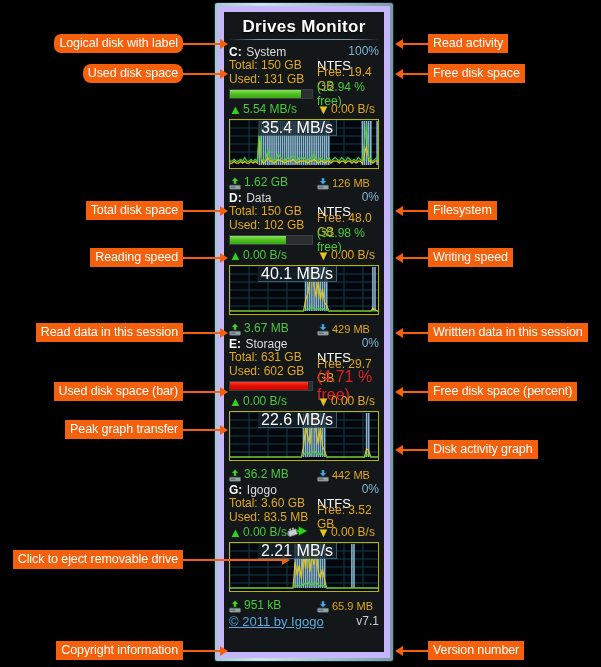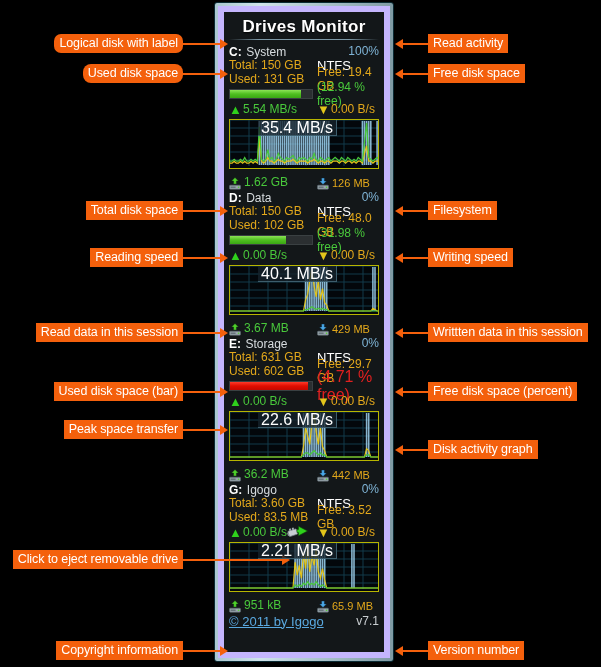--- a/index.html
+++ b/index.html
@@ -578,21 +578,21 @@
       <div class="arrowR" style="top: 206px; left: 220px;"></div>
       <div class="callout" style="top: 248px; left: auto; right: 418px;">Reading speed</div>
       <div class="leader" style="top: 257px; left: 183px; width: 37px;"></div>
       <div class="arrowR" style="top: 253px; left: 220px;"></div>
       <div class="callout" style="top: 323px; left: auto; right: 418px;">Read data in this session</div>
       <div class="leader" style="top: 332px; left: 183px; width: 37px;"></div>
       <div class="arrowR" style="top: 328px; left: 220px;"></div>
       <div class="callout" style="top: 382px; left: auto; right: 418px;">Used disk space (bar)</div>
       <div class="leader" style="top: 391px; left: 183px; width: 37px;"></div>
       <div class="arrowR" style="top: 387px; left: 220px;"></div>
-      <div class="callout" style="top: 420px; left: auto; right: 418px;">Peak space transfer</div>
+      <div class="callout" style="top: 420px; left: auto; right: 418px;">Peak graph transfer</div>
       <div class="leader" style="top: 429px; left: 183px; width: 37px;"></div>
       <div class="arrowR" style="top: 425px; left: 220px;"></div>
       <div class="callout" style="top: 550px; left: auto; right: 418px;">Click to eject removable drive</div>
       <div class="leader" style="top: 559px; left: 183px; width: 99px;"></div>
       <div class="arrowR" style="top: 555px; left: 282px;"></div>
       <div class="callout" style="top: 641px; left: auto; right: 418px;">Copyright information</div>
       <div class="leader" style="top: 650px; left: 183px; width: 37px;"></div>
       <div class="arrowR" style="top: 646px; left: 220px;"></div>
       <div class="callout" style="top: 34px; left: 428px;">Read activity</div>
       <div class="leader" style="top: 43px; left: 403px; width: 25px;"></div>

